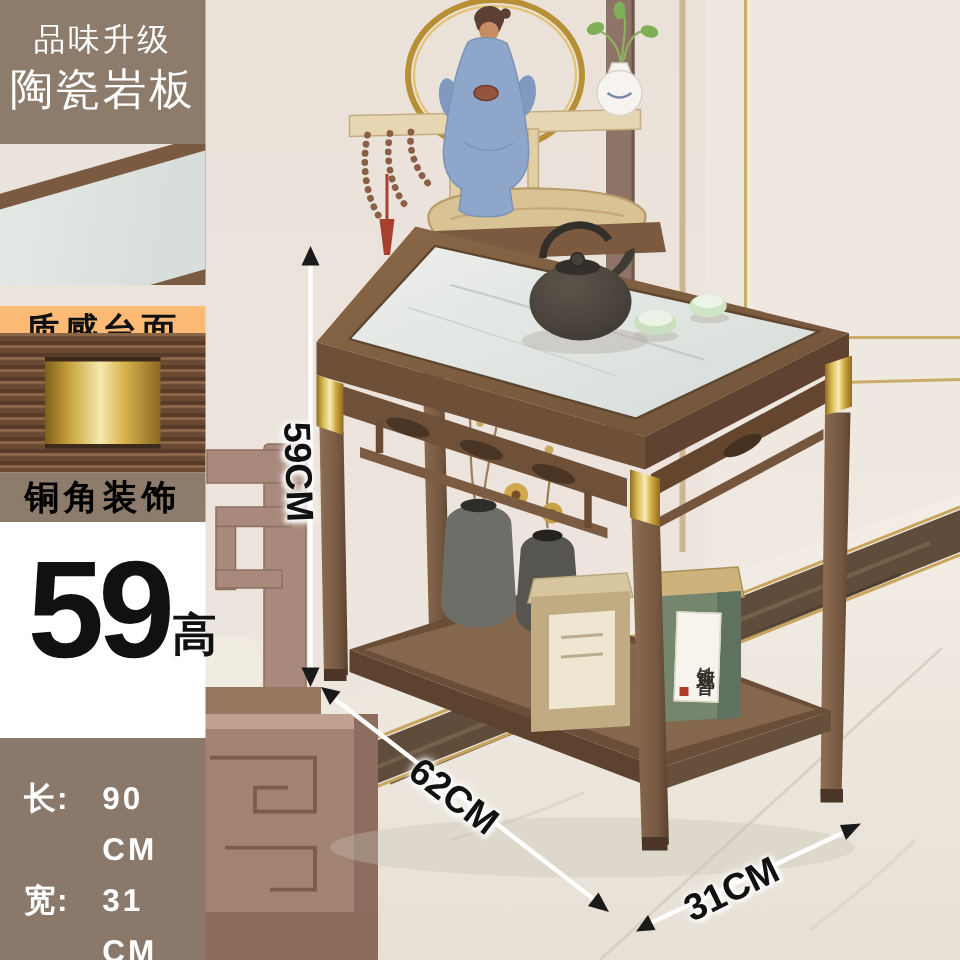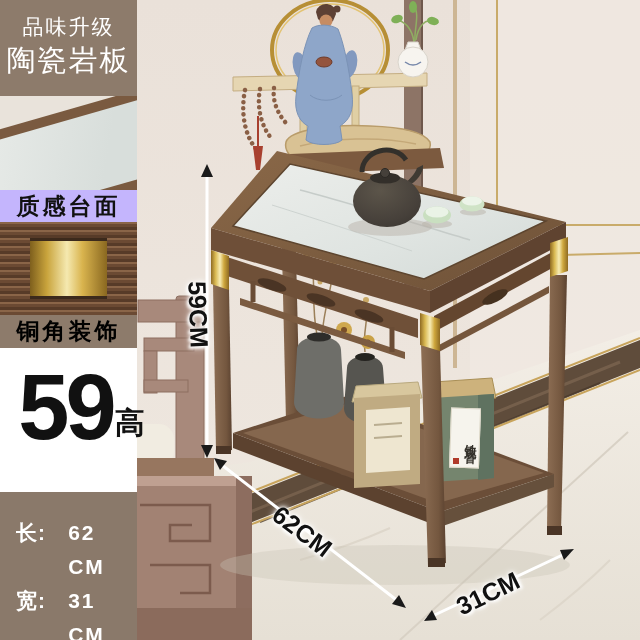--- a/index.html
+++ b/index.html
@@ -13,21 +13,21 @@
   
   .col-block{position:absolute;left:0;width:137px;z-index:6;box-sizing:border-box;}
   .badge{top:0;height:96px;background:#8d7b6b;color:#fff;text-align:center;padding-top:13px;}
   .badge .l1{font-size:21px;letter-spacing:2px;line-height:28px;}
   .badge .l2{font-size:29px;font-weight:normal;letter-spacing:2px;line-height:38px;}
   .photo-top{top:96px;height:94px;background:#e9e3db;overflow:hidden;}
   .photo-top .slab{position:absolute;left:-38px;top:16px;width:210px;height:100px;
       background:#7a5a40;transform:rotate(-16deg);box-shadow:0 10px 0 #5d4836;}
   .photo-top .slab .cer{position:absolute;left:12px;top:10px;right:12px;bottom:14px;
       background:linear-gradient(115deg,#e9ece9,#d8dedb 70%);}
-  .lbl-white{background:#c4b5fd;color:#111;text-align:center;}
+  .lbl-white{background:#fdba74;color:#111;text-align:center;margin-top:14px;}
   .lbl-texture{top:190px;height:32px;font-size:23px;font-weight:bold;letter-spacing:3px;line-height:32px;}
   .photo-corner{top:222px;height:93px;overflow:hidden;
       background:repeating-linear-gradient(0deg,#6b4a33 0 3px,#8a6548 3px 5px,#573b28 5px 8px);}
   .photo-corner .goldbar{position:absolute;left:22%;width:56%;top:20%;height:60%;
       background:linear-gradient(90deg,#7e5f1d,#c9a43c 22%,#f5e9b0 48%,#d9b44e 68%,#8a6820);
       box-shadow:0 -3px 0 #3c2a1c,0 3px 0 #3c2a1c;}
   .lbl-copper{top:315px;height:33px;background:#8d7b6b;color:#000000;text-align:center;
       font-size:23px;font-weight:bold;letter-spacing:3px;line-height:33px;}
   .highlight{top:348px;height:144px;background:#fff;color:#111;text-align:center;}
   .highlight .row{display:flex;justify-content:center;align-items:flex-end;height:96px;margin-top:6px;margin-left:26px;}
@@ -304,21 +304,21 @@
 <div class="col-block highlight">
   <div class="row">
     <span class="num">59</span>
     <span class="unit">高</span>
   </div>
 </div>
 
 <div class="col-block specs">
   <div class="srow">
     <span class="sl">长:</span>
-    <span class="sv">62 CM</span>
+    <span class="sv">90 CM</span>
   </div>
   <div class="srow">
     <span class="sl">宽:</span>
     <span class="sv">31 CM</span>
   </div>
 
 </div>
 
 <div class="dim dim-h">59CM</div>
 <div class="dim dim-l">62CM</div>

